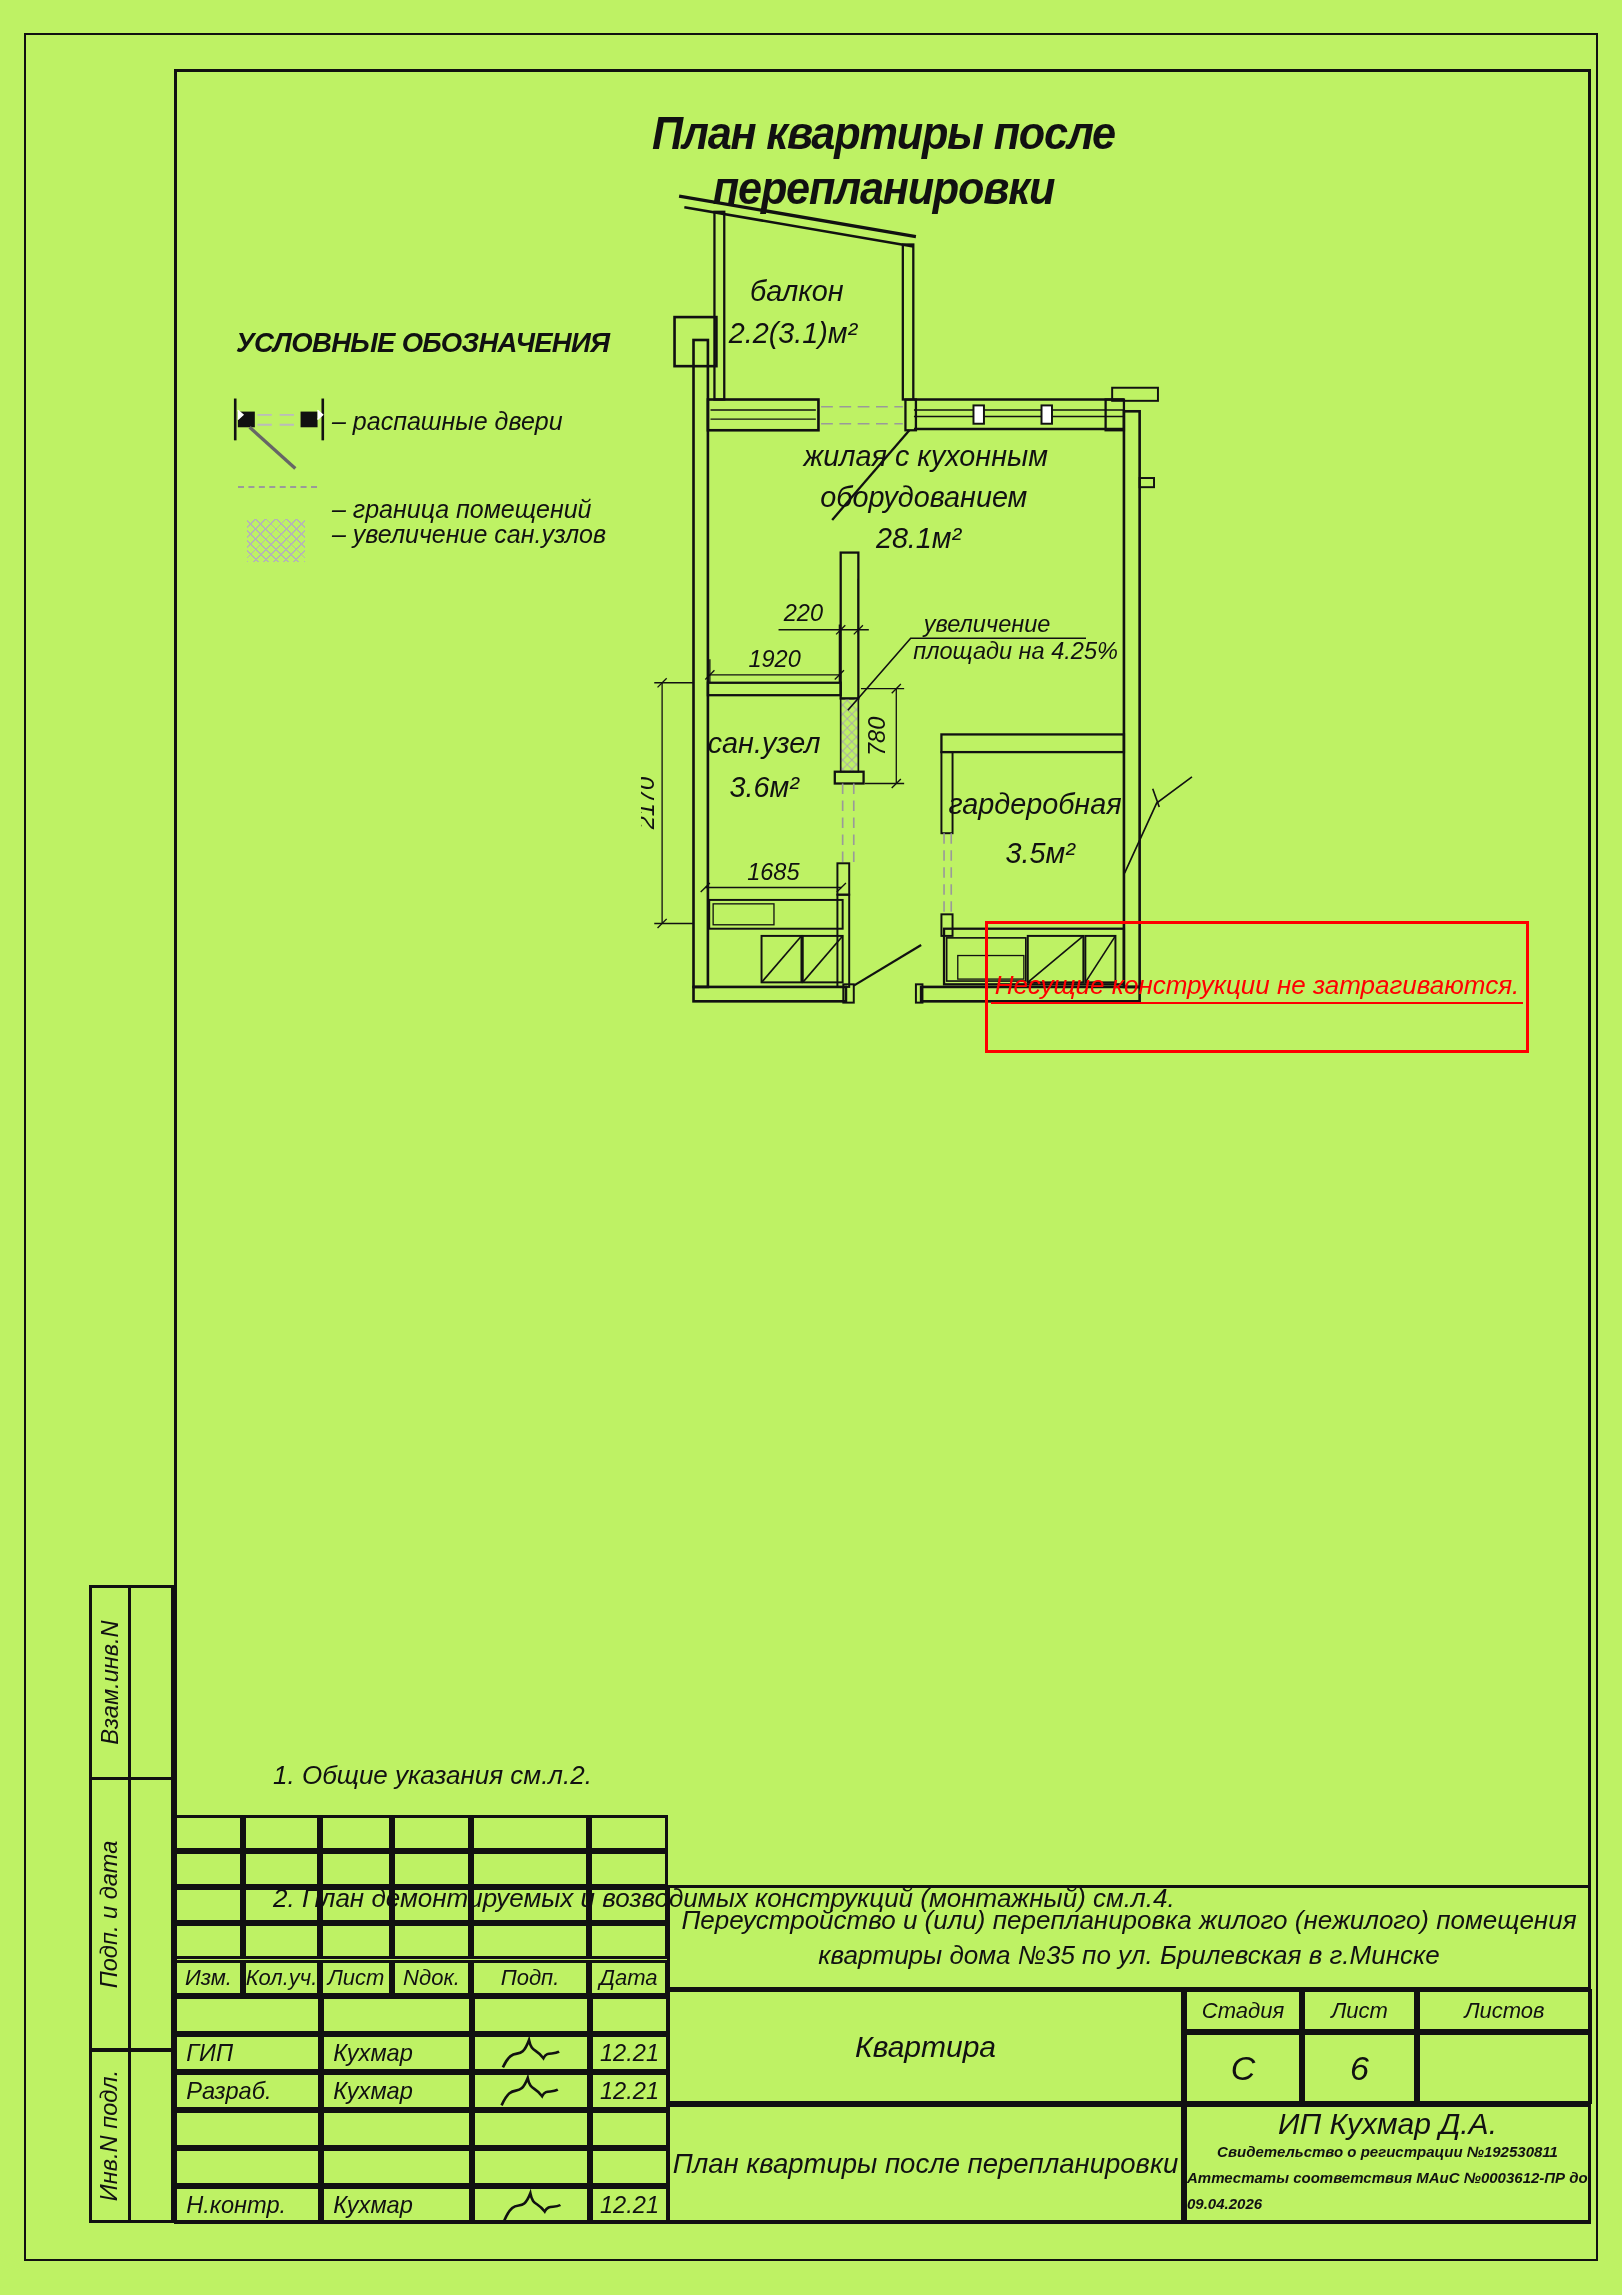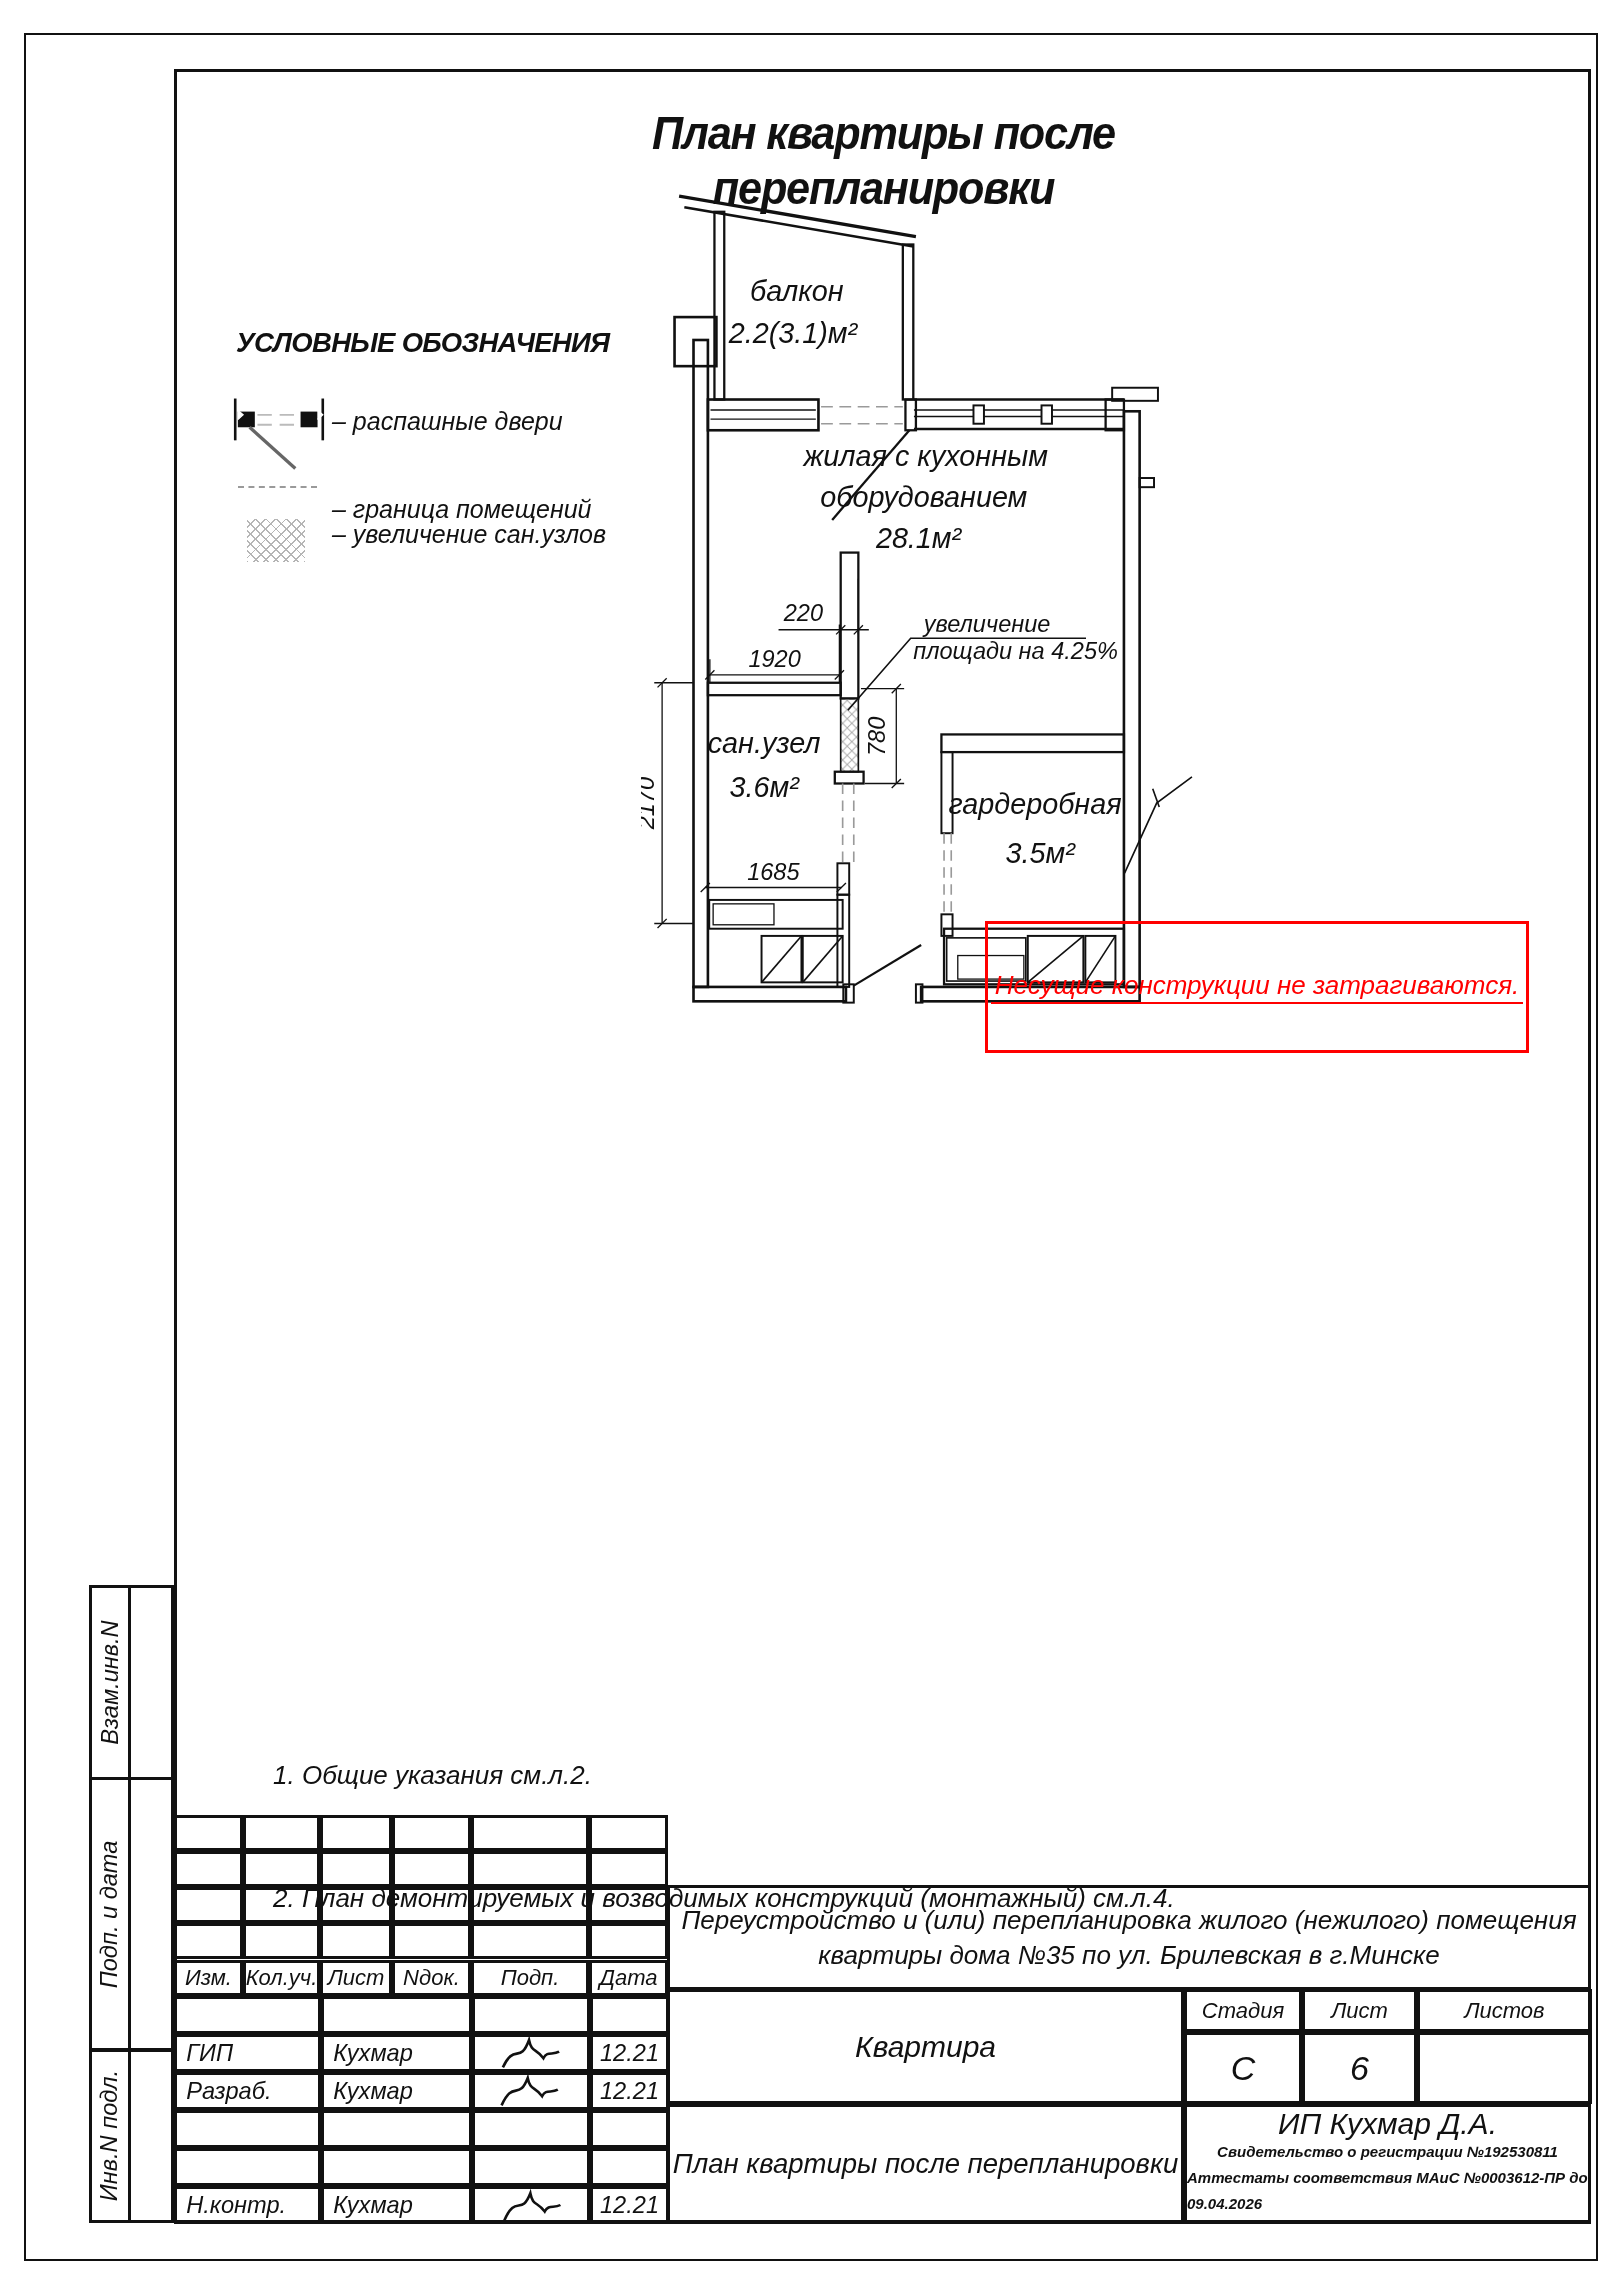--- a/index.html
+++ b/index.html
@@ -1,16 +1,16 @@
 <!DOCTYPE html>
 <html style="font-size:10.5px"><head>
 <meta charset="utf-8">
 <style>
   html,body{margin:0;padding:0;background:#e8e8e8;}
-  .sheet{position:relative;width:1623px;height:2295px;background:#ffffff;color:#111;
+  .sheet{position:relative;width:1623px;height:2295px;background:#bef264;color:#111;
          font-family:"Liberation Sans",sans-serif;font-style:italic;overflow:hidden;}
   .abs{position:absolute;box-sizing:border-box;}
   .outer-border{left:24px;top:33px;width:1574px;height:2228px;border:2px solid #111;}
   .frame{left:174px;top:69px;width:1417px;height:2154px;border:3.9px solid #111;}
   .page-title{left:458px;top:105px;width:851px;text-align:center;font-size:47px;
               font-weight:bold;letter-spacing:-1.3px;transform:scaleX(.92);}
   
   .legend-heading{left:236px;top:327px;font-size:27.5px;font-weight:bold;letter-spacing:-0.7px;}
   .legend-label{font-size:25px;white-space:nowrap;}
   .ll1{left:332px;top:407px;} .ll2{left:332px;top:472px;margin-top:23px;} .ll3{left:332px;top:520px;}

